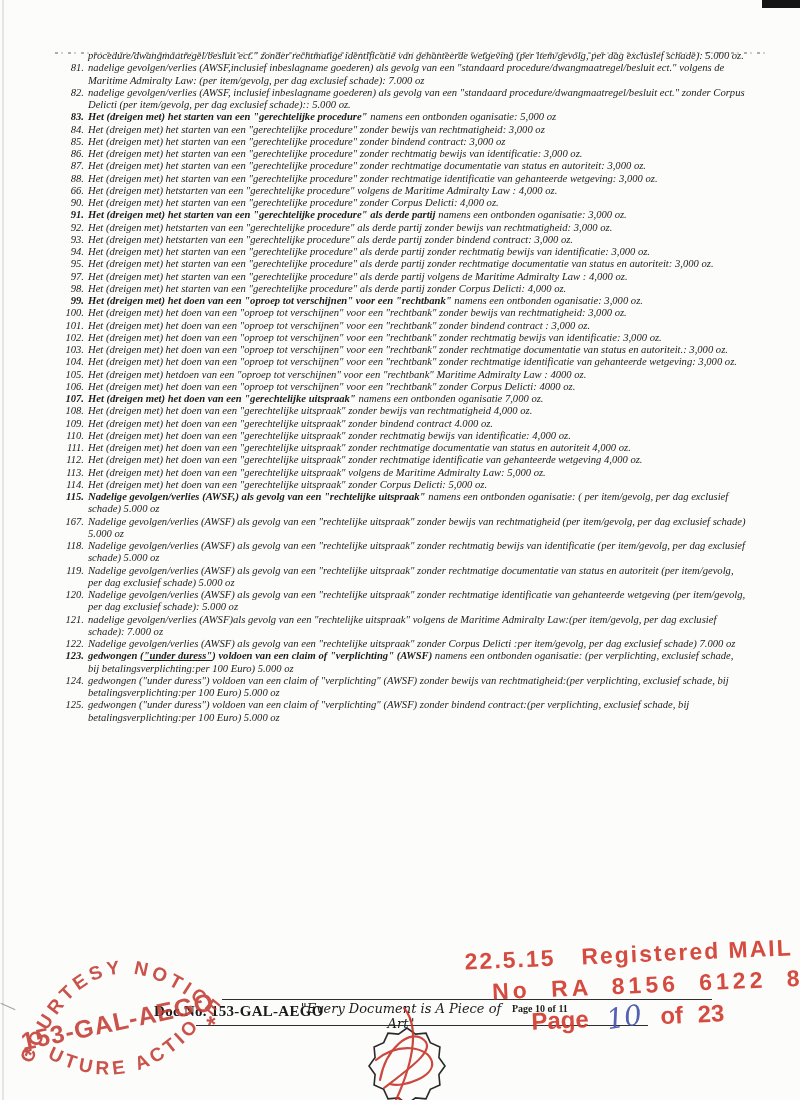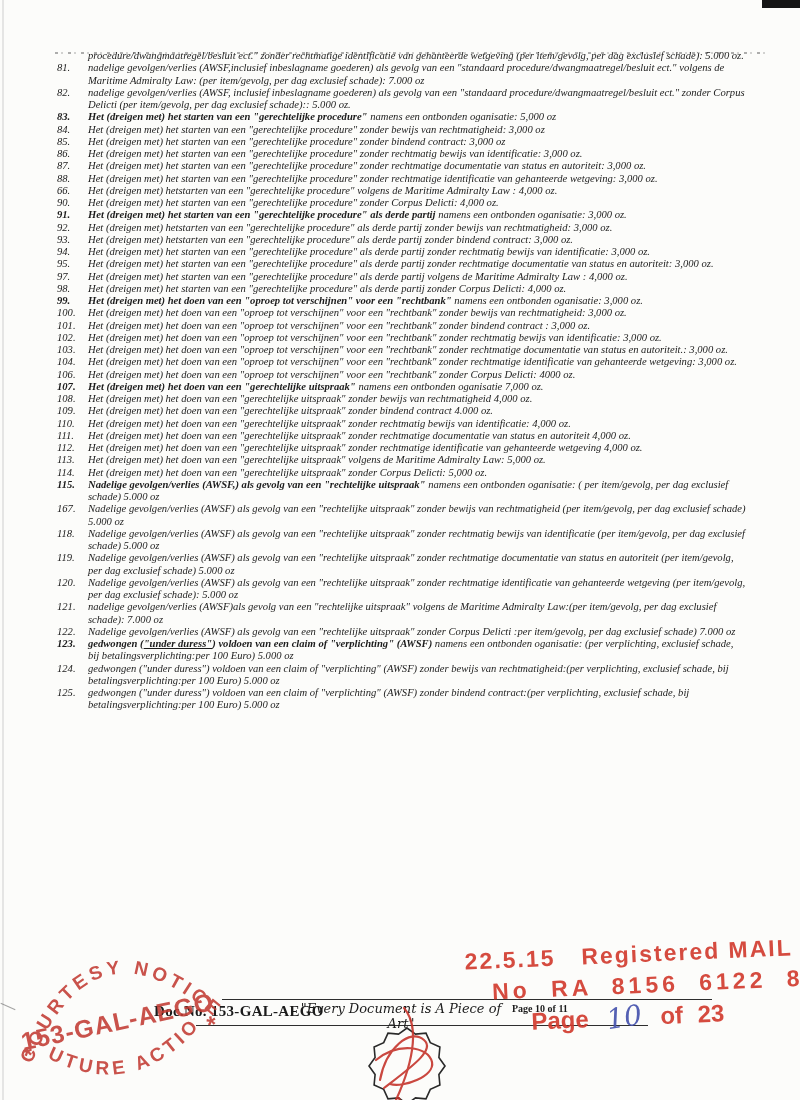--- a/index.html
+++ b/index.html
@@ -11,21 +11,21 @@
   .speckle-line{position:absolute;left:55px;top:52px;width:712px;height:2px;opacity:.55;
         background:repeating-linear-gradient(90deg,rgba(60,60,60,.75) 0 3px,transparent 3px 6px,rgba(60,60,60,.4) 6px 8px,transparent 8px 13px);}
   .corner-block{position:absolute;left:762px;top:0;width:38px;height:8px;background:#151515;}
   .pencil-tick{position:absolute;left:0px;top:1006px;width:16px;height:1px;background:rgba(90,90,90,.55);transform:rotate(24deg);}
   
   .doc-list{position:absolute;left:57px;top:50px;width:690px;
         font-style:italic;font-size:10.6px;line-height:12.25px;letter-spacing:0;}
   .cont{margin:0 0 0 31px;}
   ul.items{list-style:none;margin:0;padding:0;}
   li.item{position:relative;padding-left:31px;}
-  li.item .num{position:absolute;left:0;top:0;width:27px;}
+  li.item .num{position:absolute;left:0;top:0;width:27px;text-align:right;}
   .b{font-weight:bold;}
   .u{text-decoration:underline;}
   
   .rule{position:absolute;height:1px;background:#2e2e2e;}
   .rule-top{left:222px;top:999px;width:490px;}
   .rule-bottom{left:196px;top:1025px;width:452px;}
   .doc-no{position:absolute;left:154px;top:1003px;font-weight:bold;font-size:15px;letter-spacing:.3px;}
   .motto{position:absolute;left:296px;top:1001px;width:210px;text-align:center;
         font-family:"DejaVu Serif",serif;font-style:italic;font-size:13px;}
   .page-label{position:absolute;left:512px;top:1003px;font-weight:bold;font-size:10px;}
@@ -121,20 +121,23 @@
       <span class="num">101.</span><span class="txt"><span>Het (dreigen met) het doen van een "oproep tot verschijnen" voor een "rechtbank" zonder bindend contract : 3,000 oz.</span></span>
     </li>
         <li class="item">
       <span class="num">102.</span><span class="txt"><span>Het (dreigen met) het doen van een "oproep tot verschijnen" voor een "rechtbank" zonder rechtmatig bewijs van identificatie: 3,000 oz.</span></span>
     </li>
         <li class="item">
       <span class="num">103.</span><span class="txt"><span>Het (dreigen met) het doen van een "oproep tot verschijnen" voor een "rechtbank" zonder rechtmatige documentatie van status en autoriteit.: 3,000 oz.</span></span>
     </li>
         <li class="item">
       <span class="num">104.</span><span class="txt"><span>Het (dreigen met) het doen van een "oproep tot verschijnen" voor een "rechtbank" zonder rechtmatige identificatie van gehanteerde wetgeving: 3,000 oz.</span></span>
+    </li>
+        <li class="item">
+      <span class="num">105.</span><span class="txt"><span>Het  (dreigen met) hetdoen van een "oproep tot verschijnen" voor een "rechtbank" Maritime Admiralty Law : 4000 oz.</span></span>
     </li>
         <li class="item">
       <span class="num">106.</span><span class="txt"><span>Het (dreigen met) het doen van een "oproep tot verschijnen" voor een "rechtbank" zonder  Corpus Delicti: 4000 oz.</span></span>
     </li>
         <li class="item">
       <span class="num b">107.</span><span class="txt"><span class="b">Het (dreigen met) het doen van een "gerechtelijke uitspraak"</span><span> namens een ontbonden oganisatie 7,000 oz.</span></span>
     </li>
         <li class="item">
       <span class="num">108.</span><span class="txt"><span>Het (dreigen met) het doen van een "gerechtelijke uitspraak" zonder bewijs van rechtmatigheid 4,000 oz.</span></span>
     </li>

